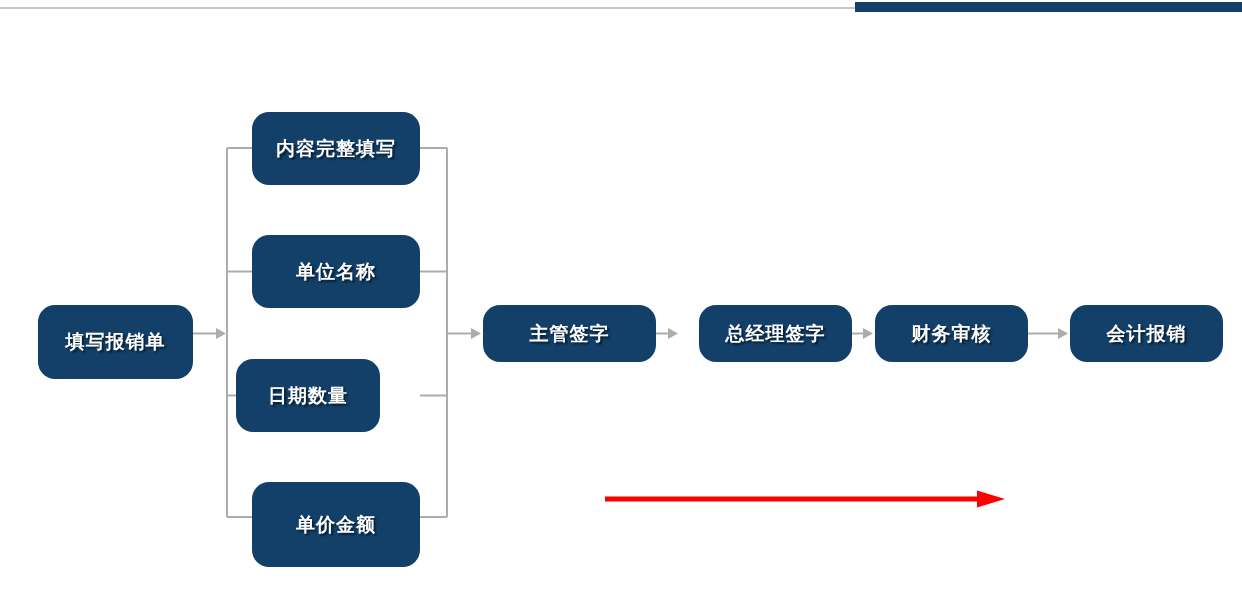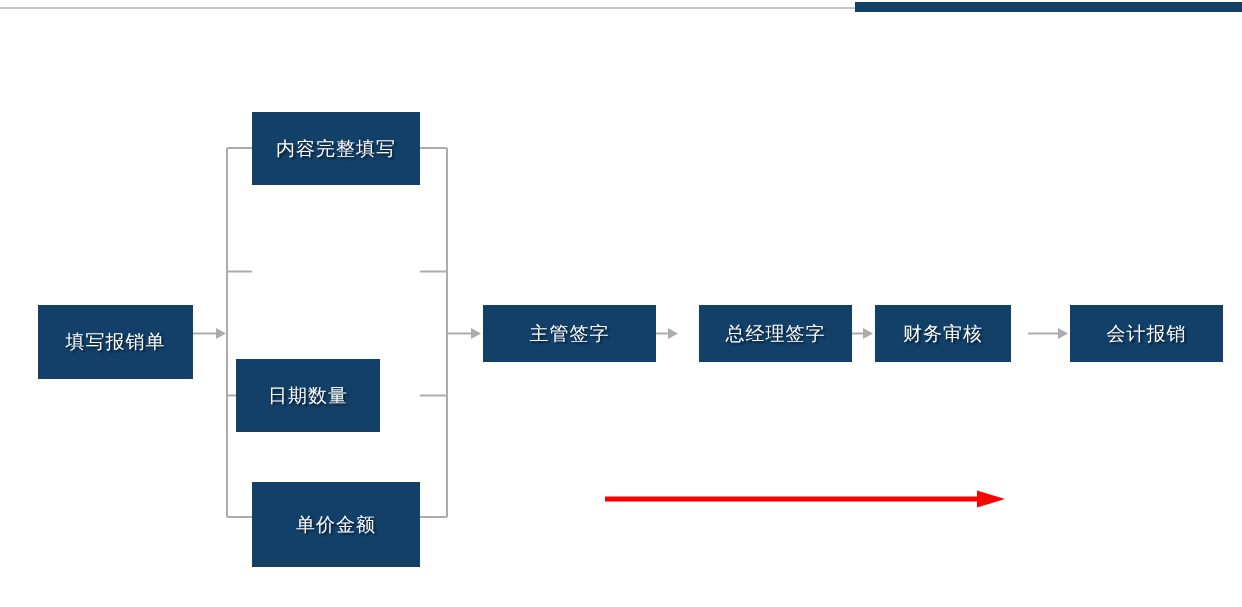--- a/index.html
+++ b/index.html
@@ -56,34 +56,35 @@
     fill: var(--red_arrow, #ff0000);
     stroke: none;
   }
   .node {
     position: absolute;
     background: var(--node_fill, #134069);
     color: var(--node_text, #ffffff);
     display: flex;
     align-items: center;
     justify-content: center;
-    font-weight: normal;
+    font-weight: bold;
     font-size: 19px;
     letter-spacing: 1px;
     text-shadow: 2px 2px 2px rgba(0,0,0,0.55);
     white-space: nowrap;
+    border-radius: 17px;
   }
   .node-start { left: 38px;  top: 305px; width: 155px; height: 74px; }
   .node-d1    { left: 252px; top: 112px; width: 168px; height: 73px; }
   .node-d2    { left: 252px; top: 235px; width: 168px; height: 73px; }
   .node-d3    { left: 236px; top: 359px; width: 144px; height: 73px; }
   .node-d4    { left: 252px; top: 482px; width: 168px; height: 85px; }
   .node-s1    { left: 483px; top: 305px; width: 173px; height: 57px; }
   .node-s2    { left: 680px; top: 305px; width: 153px; height: 57px; margin-left: 19px; }
-  .node-s3    { left: 875px; top: 305px; width: 136px; height: 57px; }
+  .node-s3    { left: 875px; top: 305px; width: 153px; height: 57px; }
   .node-s4    { left: 1070px; top: 305px; width: 153px; height: 57px; }
 </style>
 </head>
 <body>
 
 <div class="slide">
 
   <div class="top-rule"></div>
   <div class="top-bar"></div>
 
@@ -116,20 +117,21 @@
     <path class="gray-line" d="M1028 333.5 H1058"></path>
     <polygon class="gray-head" points="1068,333.5 1058,328 1058,339"></polygon>
 
     <path class="red-line" d="M605 499 H980"></path>
     <polygon class="red-head" points="1005,499 977,490.5 977,507.5"></polygon>
   </svg>
 
   <div class="node node-start">填写报销单</div>
 
   <div class="node node-d1">内容完整填写</div>
+  <div class="node node-d2">单位名称</div>
   <div class="node node-d3">日期数量</div>
   <div class="node node-d4">单价金额</div>
 
   <div class="node node-s1">主管签字</div>
   <div class="node node-s2">总经理签字</div>
   <div class="node node-s3">财务审核</div>
   <div class="node node-s4">会计报销</div>
 
 </div>
 

